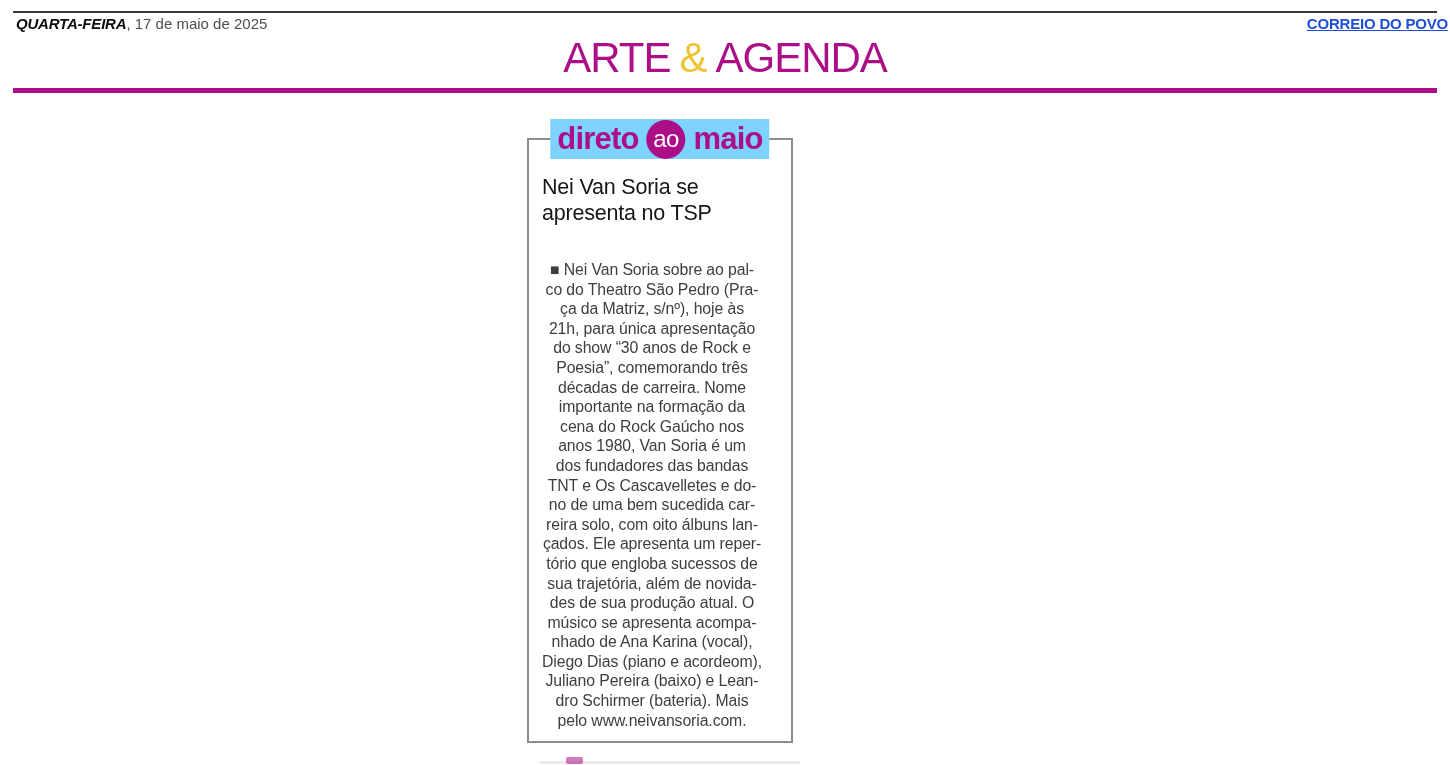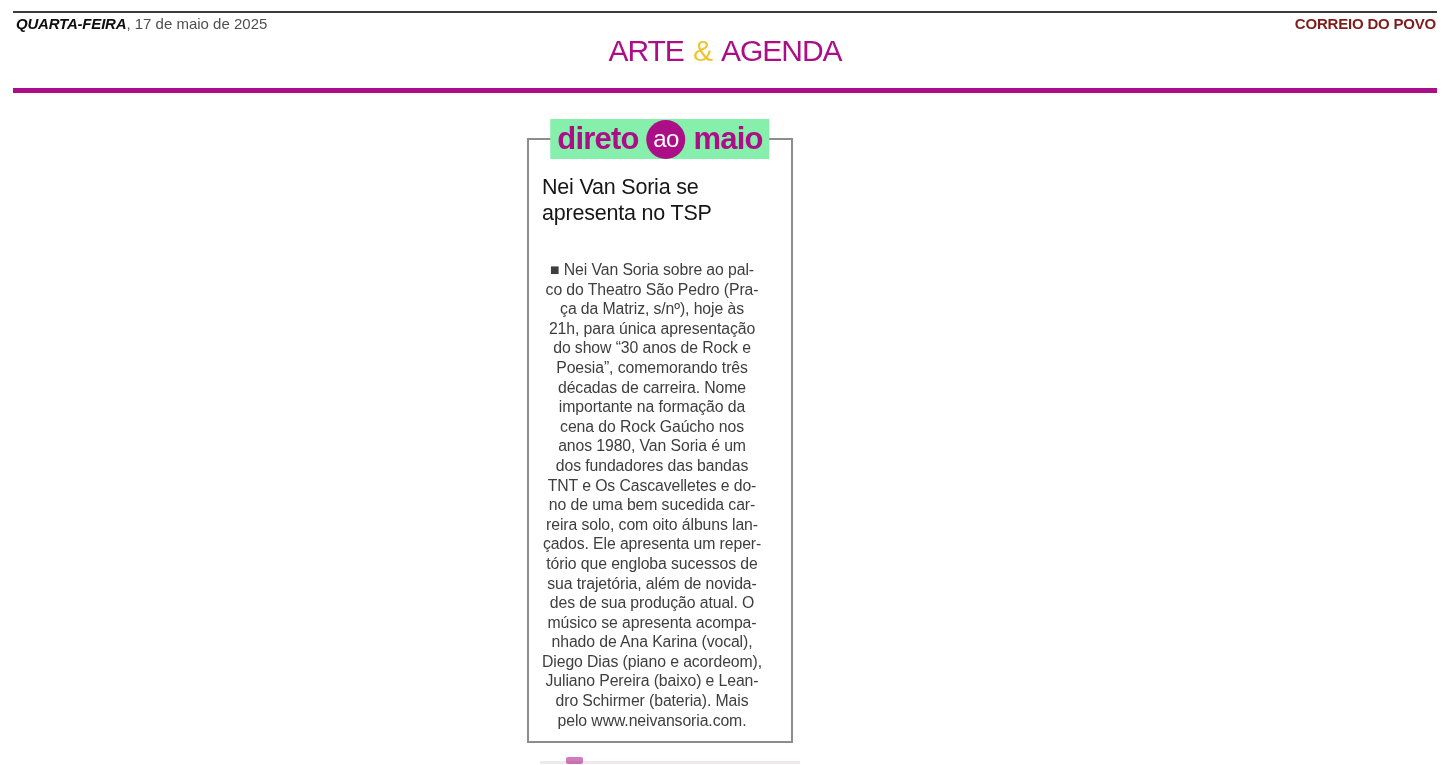--- a/index.html
+++ b/index.html
@@ -9,34 +9,34 @@
     --body-gray:#3e3e3e;
   }
   *{margin:0;padding:0;box-sizing:border-box;}
   html,body{width:1450px;height:765px;background:#ffffff;overflow:hidden;}
   body{font-family:"Liberation Sans",sans-serif;position:relative;}
 
   
   .top-rule{position:absolute;left:13px;top:11px;width:1424px;height:2px;background:#3b3b3b;}
   .date-line{position:absolute;left:16px;top:15px;font-size:15px;color:#4f4f4f;white-space:nowrap;}
   .date-line .day{font-weight:bold;color:#0d0d0d;letter-spacing:-0.2px;font-style:italic;}
-  .masthead-right{position:absolute;right:14px;top:15px;font-size:15px;font-weight:bold;color:#7f1d1d;letter-spacing:-0.2px;white-space:nowrap;}
+  .masthead-right{position:absolute;right:2px;top:15px;font-size:15px;font-weight:bold;color:#1d4ed8;letter-spacing:-0.2px;white-space:nowrap;text-decoration:underline;}
 
   
   .section-title{position:absolute;left:0;top:34px;width:100%;text-align:center;
-    font-size:30px;font-weight:normal;color:var(--magenta);letter-spacing:-1px;white-space:nowrap;}
+    font-size:42px;font-weight:normal;color:var(--magenta);letter-spacing:-1px;white-space:nowrap;}
   .section-title .amp{color:var(--gold);margin:0 9px;}
   .magenta-rule{position:absolute;left:13px;top:88px;width:1424px;height:5px;background:var(--magenta);}
 
   
   .article-box{position:absolute;left:527px;top:138px;width:266px;height:605px;
     border:2px solid #8d8d8d;background:#ffffff;}
 
   .dap-logo{position:absolute;left:50%;top:-21px;transform:translateX(-50%);
-    display:flex;align-items:center;gap:8px;background:#86efac;padding:0 7px;white-space:nowrap;}
+    display:flex;align-items:center;gap:8px;background:#7dd3fc;padding:0 7px;white-space:nowrap;}
   .dap-word{font-size:31px;font-weight:bold;color:var(--magenta);letter-spacing:-0.8px;line-height:40px;}
   .dap-circle{width:39px;height:39px;border-radius:50%;background:var(--magenta);
     display:flex;align-items:center;justify-content:center;flex:0 0 auto;}
   .dap-circle span{color:#ffffff;font-size:24px;font-weight:normal;letter-spacing:-0.5px;line-height:24px;}
 
   .headline{position:absolute;left:13px;top:34px;font-size:21.5px;font-weight:normal;
     line-height:26px;color:#161616;letter-spacing:-0.2px;white-space:pre;}
   .bodytext{position:absolute;left:13px;top:120px;font-size:15.8px;line-height:19.6px;
     color:var(--body-gray);letter-spacing:-0.1px;white-space:pre;text-align:center;}
 

